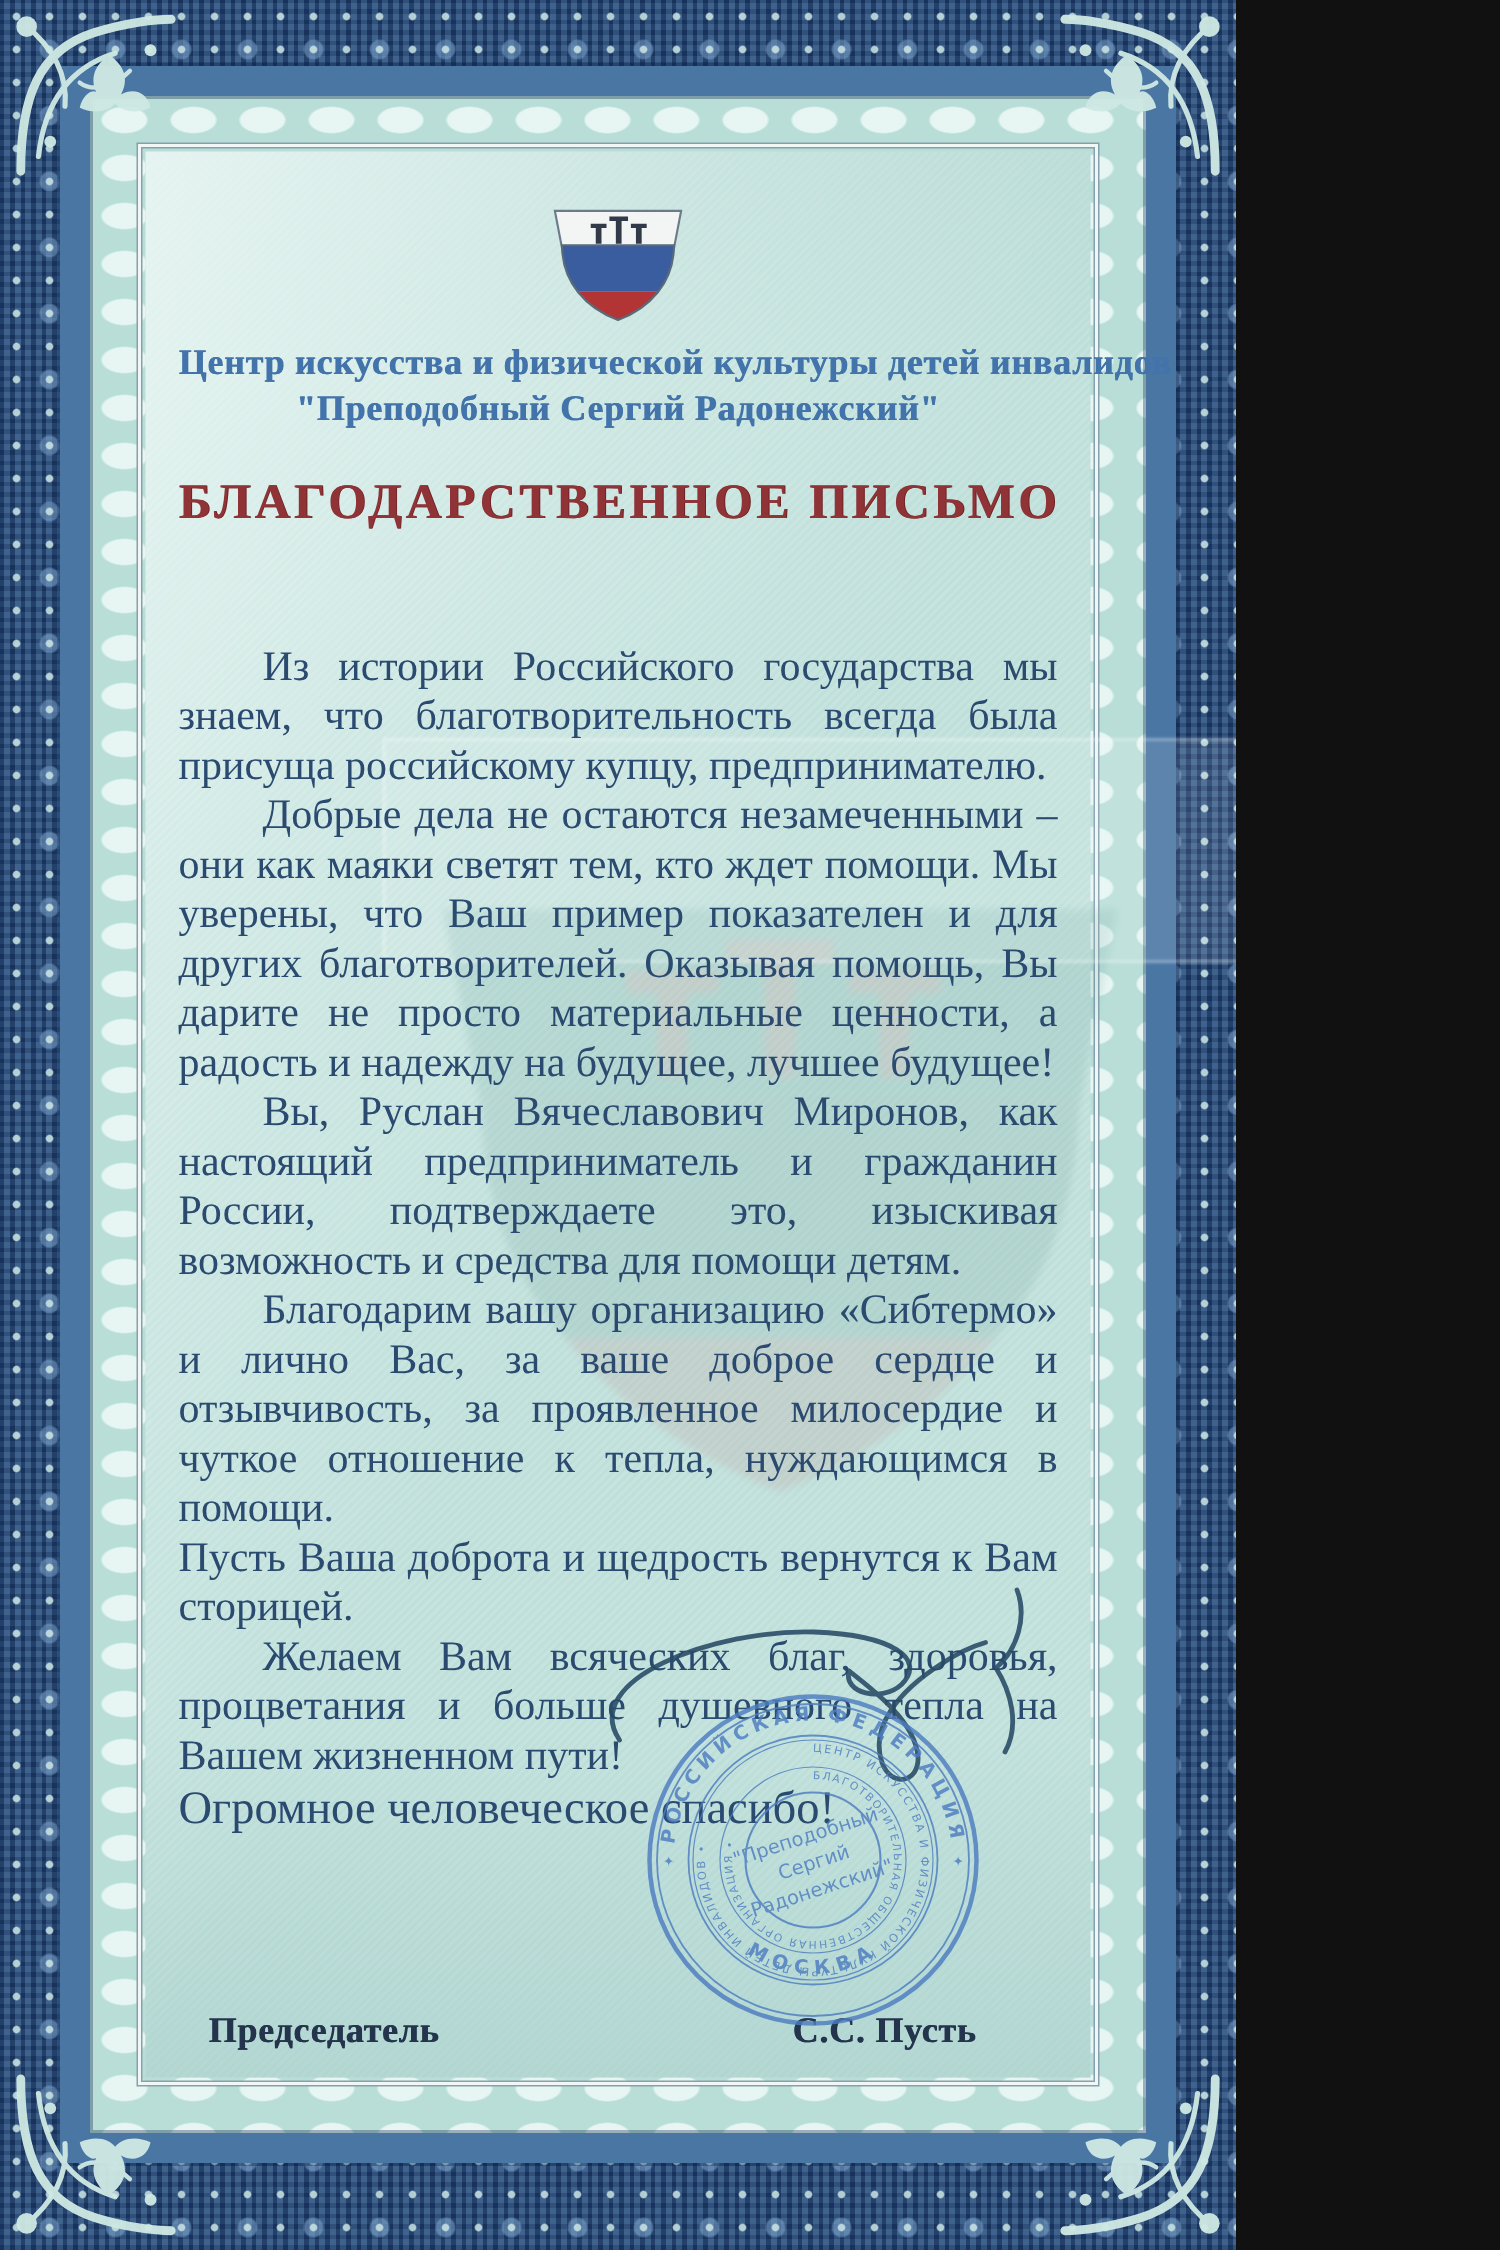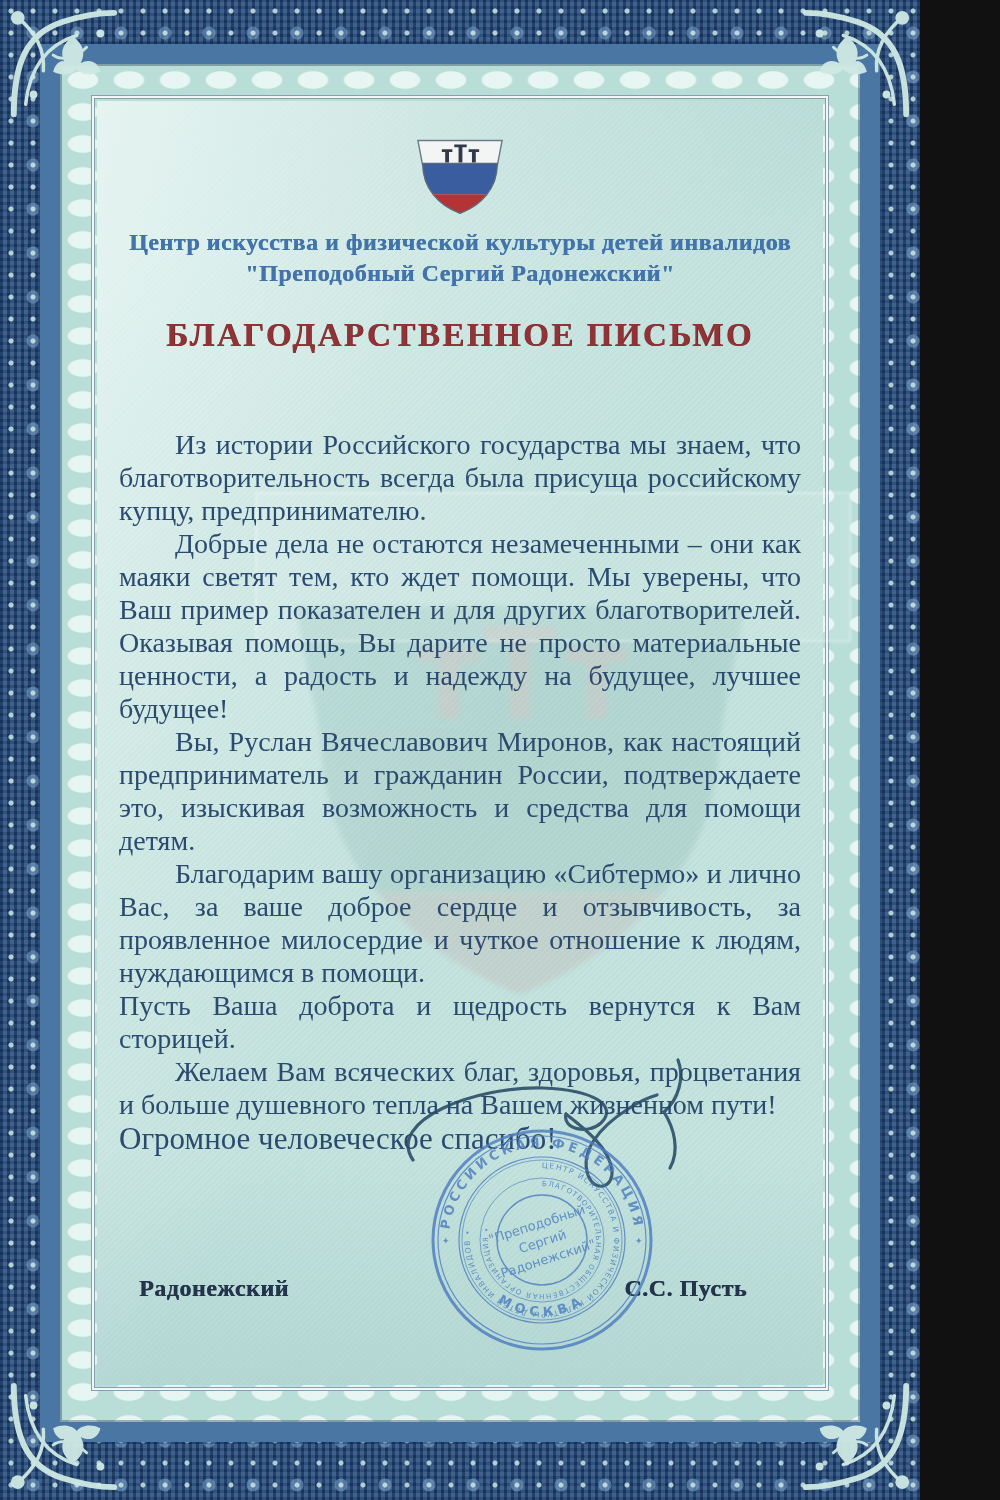--- a/index.html
+++ b/index.html
@@ -1,17 +1,17 @@
 <!DOCTYPE html>
 <html><head>
 <meta charset="utf-8">
 <style>
   html,body{margin:0;padding:0;background:#111;}
   .page{
-    position:relative; width:920px; height:1500px; overflow:hidden;
+    position:relative; width:824px; height:1500px; overflow:hidden;
     font-family:"Liberation Serif","DejaVu Serif",serif;
     background-color:#27466f;
     background-image:
       radial-gradient(circle at 50% 50%, rgba(205,231,229,0.85) 0 2px, rgba(205,231,229,0) 3px),
       radial-gradient(circle at 50% 50%, rgba(125,165,205,0.55) 0 6px, rgba(125,165,205,0) 7px),
       repeating-linear-gradient(90deg, rgba(15,40,82,0.45) 0 3px, rgba(95,135,180,0.28) 3px 7px),
       repeating-linear-gradient(0deg, rgba(15,40,82,0.35) 0 3px, rgba(95,135,180,0.22) 3px 7px);
     background-size:22px 22px, 44px 44px, auto, auto;
     background-position:0 0, 11px 11px, 0 0, 0 0;
   }
@@ -159,29 +159,29 @@
 
     <div class="org-line">Центр искусства и физической культуры детей инвалидов</div>
     <div class="org-line">"Преподобный Сергий Радонежский"</div>
 
     <div class="doc-title">БЛАГОДАРСТВЕННОЕ ПИСЬМО</div>
 
     <div class="body-text">
       <p class="indent">Из истории Российского государства  мы знаем, что благотворительность всегда была присуща российскому купцу, предпринимателю.</p>
       <p class="indent">Добрые дела не остаются незамеченными – они как маяки светят тем, кто ждет помощи. Мы уверены, что Ваш пример показателен и для других благотворителей. Оказывая помощь, Вы дарите не просто материальные ценности, а радость и надежду на будущее, лучшее будущее!</p>
       <p class="indent">Вы, Руслан Вячеславович Миронов, как настоящий предприниматель и гражданин России, подтверждаете это, изыскивая возможность и средства для помощи детям.</p>
-      <p class="indent">Благодарим вашу организацию «Сибтермо» и лично Вас, за ваше доброе сердце и отзывчивость, за проявленное милосердие и чуткое отношение к людям, нуждающимся в помощи.</p>
+      <p class="indent">Благодарим вашу организацию «Сибтермо» и лично Вас, за ваше доброе сердце и отзывчивость, за проявленное милосердие и чуткое отношение к тепла, нуждающимся в помощи.</p>
       <p>Пусть Ваша доброта и щедрость вернутся к Вам сторицей.</p>
       <p class="indent">Желаем Вам всяческих благ, здоровья, процветания и больше душевного тепла на Вашем жизненном пути!</p>
     </div>
 
     <div class="thanks">Огромное человеческое спасибо!</div>
 
     <div class="sig-row">
-      <span>Радонежский</span>
+      <span>Председатель</span>
       <span>С.С. Пусть</span>
     </div>
   </div>
 
   <svg class="sign-svg" width="380" height="170" viewBox="0 0 380 170">
     <g fill="none" stroke="#274b66" stroke-width="3.2" stroke-linecap="round">
       <path d="M55,112 C28,72 118,38 185,40 C237,42 260,58 243,75 C230,87 204,81 208,66"></path>
       <path d="M208,66 C226,80 252,100 254,123 C255,141 236,144 230,127 C222,104 240,80 270,61 C282,53 292,49 299,47"></path>
       <path d="M320,12 C327,30 320,52 306,64 C316,80 322,102 312,120"></path>
     </g>

